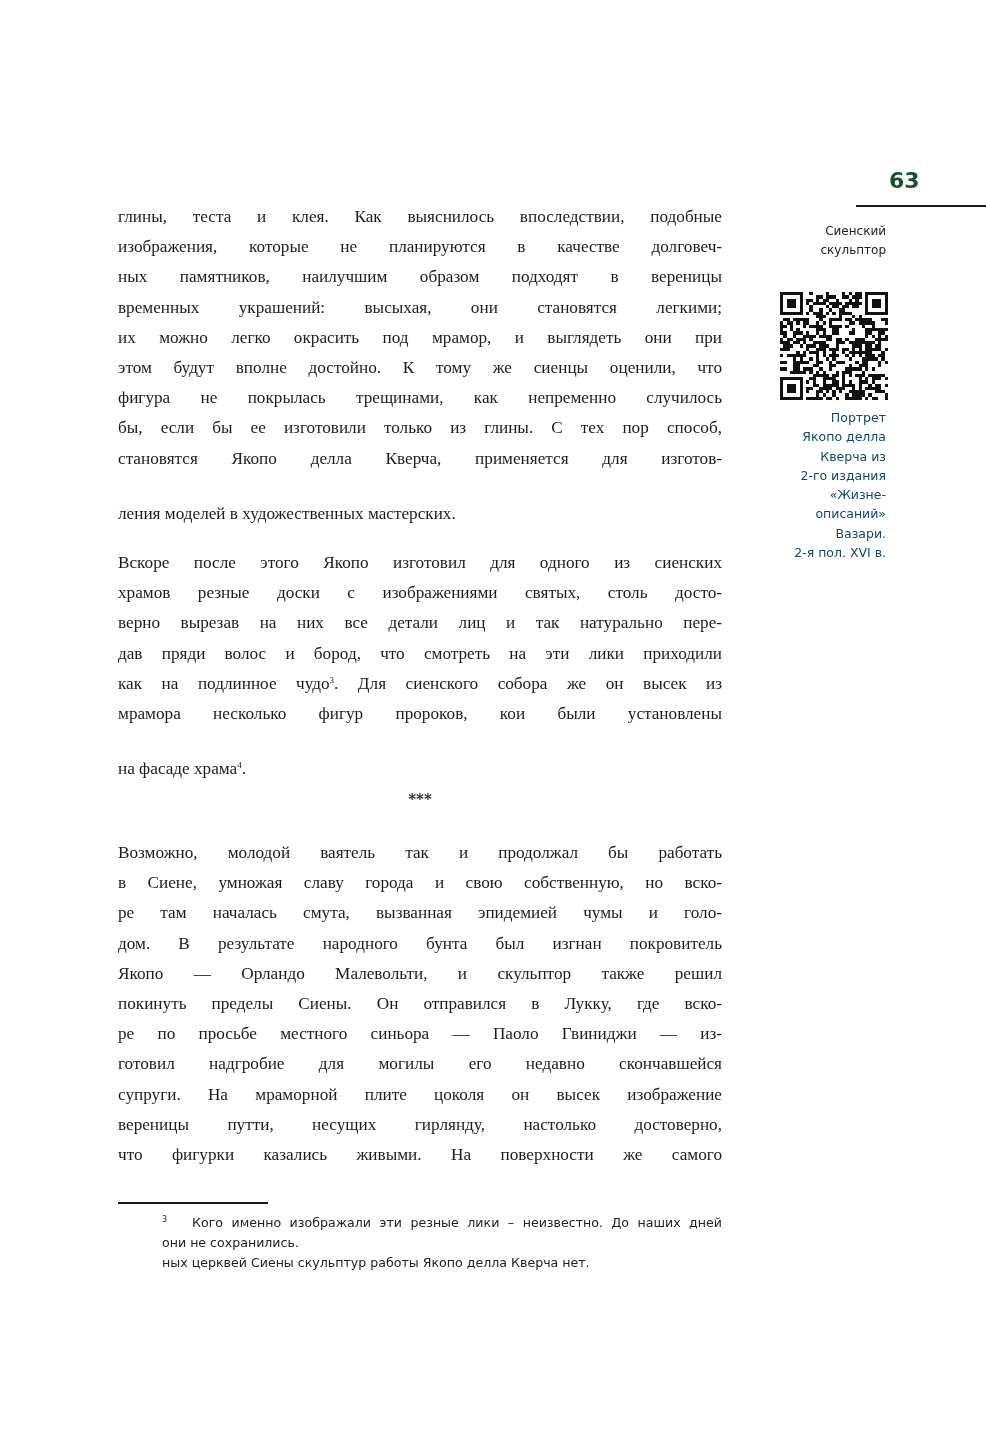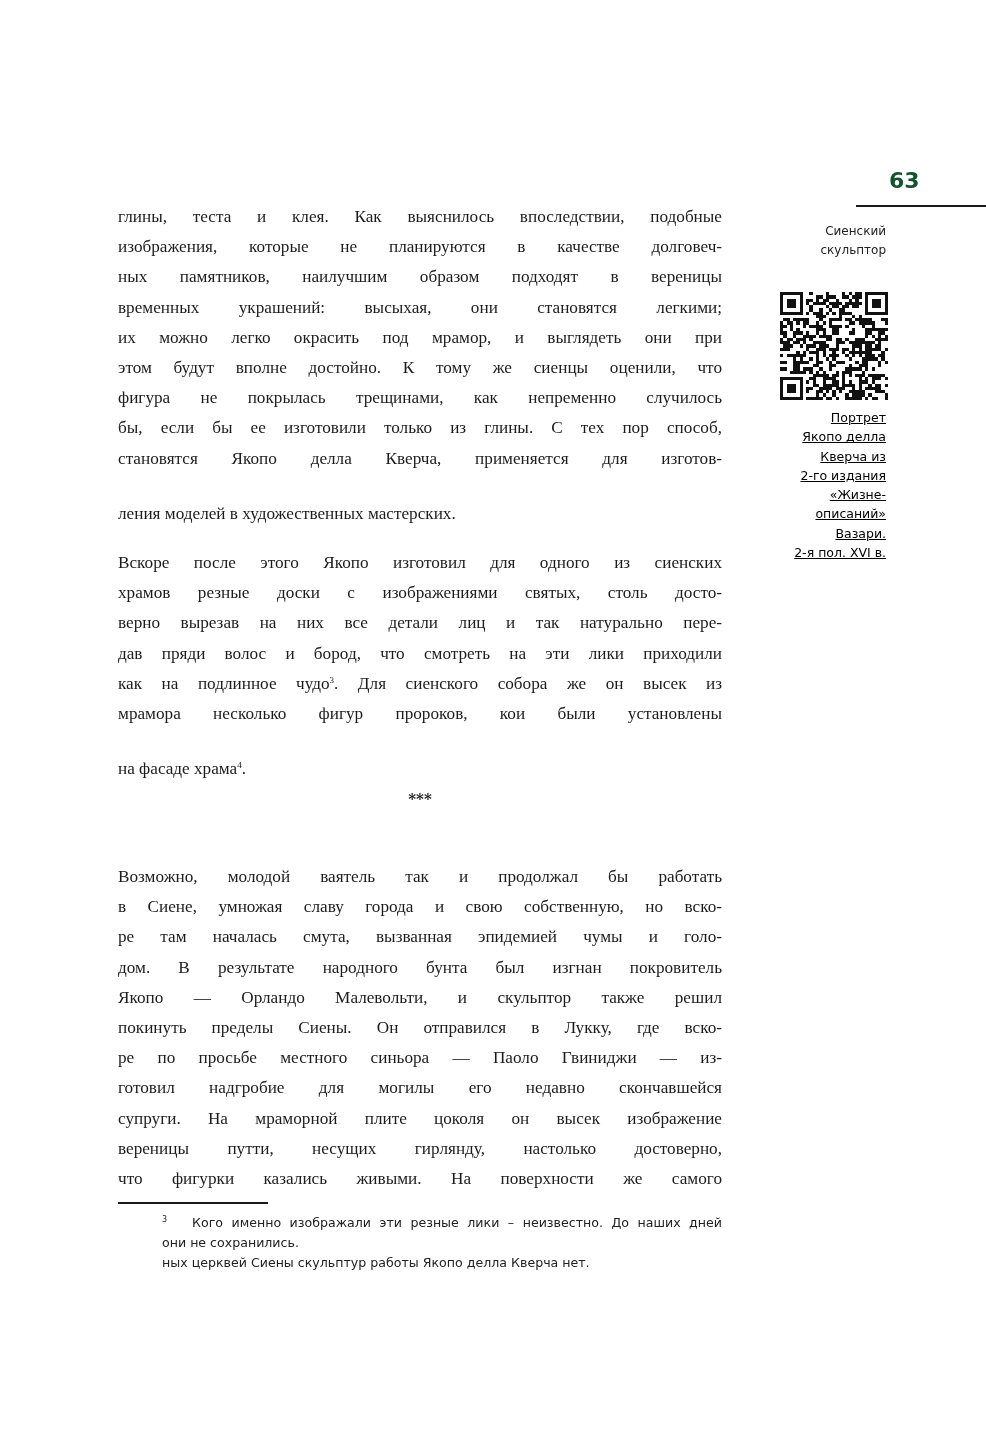--- a/index.html
+++ b/index.html
@@ -1,27 +1,27 @@
 <!DOCTYPE html>
 <html><head>
   <meta charset="utf-8">
   <style>
     html, body { margin: 0; padding: 0; background: #ffffff; }
     body { width: 986px; height: 1447px; position: relative; overflow: hidden; color: #1c1c1c; }
     .page-number { position: absolute; left: 853px; top: 168px; font-family: "DejaVu Sans", sans-serif; font-weight: bold; font-size: 22px; color: #14532d; margin-left: 36px; }
     .header-rule { position: absolute; left: 856px; top: 205px; width: 130px; height: 2px; background: #1a1a1a; }
     .running-head { position: absolute; left: 780px; width: 106px; top: 222px; text-align: right; font-family: "DejaVu Sans", sans-serif; font-size: 12px; line-height: 19px; color: #222; }
     .qr { position: absolute; left: 780px; top: 292px; width: 108px; height: 108px; }
-    .caption { position: absolute; left: 770px; width: 116px; top: 408px; text-align: right; font-family: "DejaVu Sans", sans-serif; font-size: 12.5px; line-height: 19.3px; color: #000000; text-decoration: underline; }
+    .caption { position: absolute; left: 770px; width: 116px; top: 408px; text-align: right; font-family: "DejaVu Sans", sans-serif; font-size: 12.5px; line-height: 19.3px; color: #0c4a6e; }
     .body-text { position: absolute; left: 118px; width: 604px; font-family: Liberation Serif, serif; font-size: 17.2px; line-height: 30.2px; color: #1c1c1c; }
     .body-text .line { display: block; white-space: nowrap; text-align: justify; text-align-last: justify; }
     .body-text .line.last { text-align-last: left; margin-top: 25px; }
     .p1 { top: 202px; }
     .p2 { top: 548px; }
-    .p3 { top: 838px; margin-top: 24px; }
+    .p3 { top: 838px; }
     .asterism { position: absolute; left: 118px; width: 604px; top: 790px; text-align: center; font-family: "DejaVu Serif", serif; font-weight: bold; font-size: 15px; }
     .fn-rule { position: absolute; left: 118px; top: 1202px; width: 150px; height: 1.5px; background: #1a1a1a; }
     .footnotes { position: absolute; left: 118px; width: 604px; top: 1210px; font-family: "DejaVu Sans", sans-serif; font-size: 12.6px; line-height: 20px; color: #222; }
     .footnotes .line { display: block; white-space: nowrap; text-align: justify; text-align-last: justify; margin-left: 44px; }
     .footnotes .line.last { text-align-last: left; }
     .fn-mark { font-size: 8px; vertical-align: 5px; display: inline-block; width: 30px; }
     sup { font-size: 9px; vertical-align: 6px; line-height: 0; }
   </style>
 </head>
 <body>

